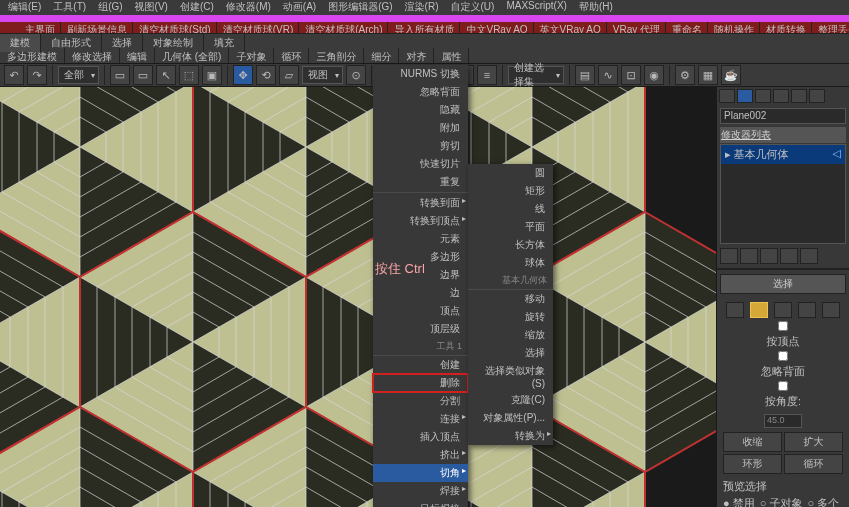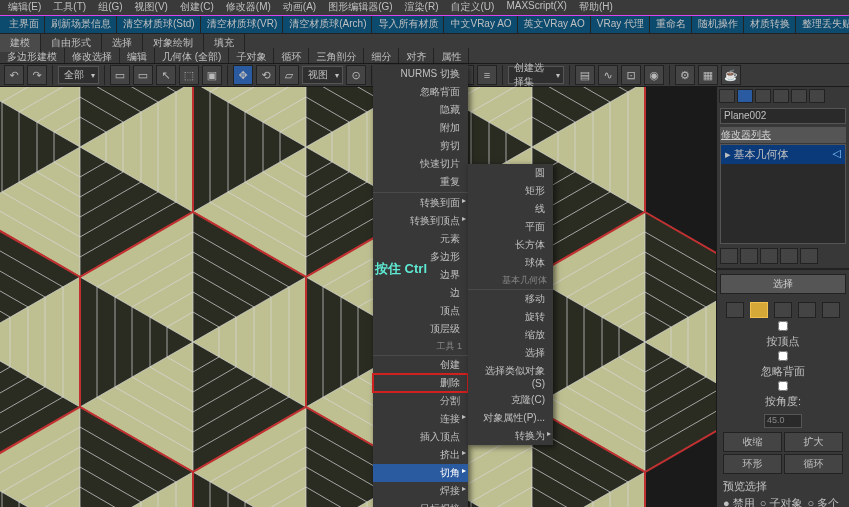--- a/index.html
+++ b/index.html
@@ -1,21 +1,21 @@
 <!DOCTYPE html>
 <html><head>
 <meta charset="utf-8">
 <style>
 * { margin: 0; padding: 0; box-sizing: border-box; font-family: "Microsoft YaHei", SimSun, sans-serif; font-size: 11px; }
 body { width: 849px; height: 507px; background: #3a3a3a; color: #b8b8b8; overflow: hidden; position: relative; }
 
 .menubar { height: 15px; background: #3a3a3a; display: flex; gap: 12px; padding-left: 8px; overflow: hidden; white-space: nowrap; }
 .menubar span { color: #c0c0c0; font-size: 10px; cursor: default; }
 
-.toolbar1 { height: 18px; background: #0c4a6e; border-top: 1px solid #d946ef; display: flex; gap: 1px; padding-left: 4px; overflow: hidden; white-space: nowrap; }
+.toolbar1 { height: 18px; background: #7f1d1d; border-top: 7px solid #d946ef; display: flex; gap: 1px; padding-left: 20px; overflow: hidden; white-space: nowrap; }
 .toolbar1 span { color: #c0c0c0; font-size: 10px; padding: 1px 5px; border-right: 1px solid #222; white-space: nowrap; }
 
 .ribbon { height: 30px; background: #3b3b3b; border-top: 1px solid #222; display: flex; align-items: flex-start; }
 .ribbon-tabs { display: flex; gap: 0; }
 .ribbon-tab { font-size: 10px; padding: 2px 10px; color: #c0c0c0; border-right: 1px solid #222; }
 .ribbon-tab.active { background: #4a4a4a; }
 .ribbon-row2 { position: absolute; top: 48px; left: 0; display: flex; gap: 0; }
 .ribbon-row2 span { font-size: 10px; padding: 2px 7px; color: #c0c0c0; border-right: 1px solid #222; }
 
 .toolbar2 { height: 24px; background: #3a3a3a; border-top: 1px solid #1a1a1a; border-bottom: 1px solid #1a1a1a; display: flex; align-items: center; gap: 3px; padding: 0 4px; position: relative; }
@@ -55,21 +55,21 @@
 .context-menu { position: absolute; background: #383838; box-shadow: 2px 2px 6px rgba(0,0,0,.6); z-index: 100; }
 .cm1 { left: 373px; top: 65px; width: 95px; }
 .cm2 { left: 468px; top: 164px; width: 85px; }
 .cm-hdr { background: #383838; color: #888; font-size: 9px; padding: 2px 6px; text-align: right; border-bottom: 1px solid #4a4a4a; }
 .cm-item { color: #c0c0c0; font-size: 10px; padding: 2px 8px 2px 8px; text-align: right; cursor: default; position: relative; }
 .cm-item.hl { background: #2a5a9f; color: #fff; }
 .cm-item.arrow::after { content: "▸"; position: absolute; right: 2px; font-size: 8px; }
 .cm-item.boxed { outline: 2px solid #d02020; outline-offset: -1px; }
 .cm-sep { height: 1px; background: #4a4a4a; margin: 1px 0; }
 
-.annotation { position: absolute; left: 375px; top: 260px; color: #5eead4; font-size: 13px; font-weight: bold; z-index: 200; }
+.annotation { position: absolute; left: 375px; top: 260px; color: #fca5a5; font-size: 13px; font-weight: normal; z-index: 200; }
 .red-accent { position: absolute; left: 453px; top: 254px; width: 15px; height: 40px; background: #2a5a9f; border: 1px solid #4a7abf; z-index: 99; }
 
 svg.mesh { width: 100%; height: 100%; }
 </style>
 </head>
 <body>
 
 <div class="menubar">
     <span>编辑(E)</span>
     <span>工具(T)</span>

